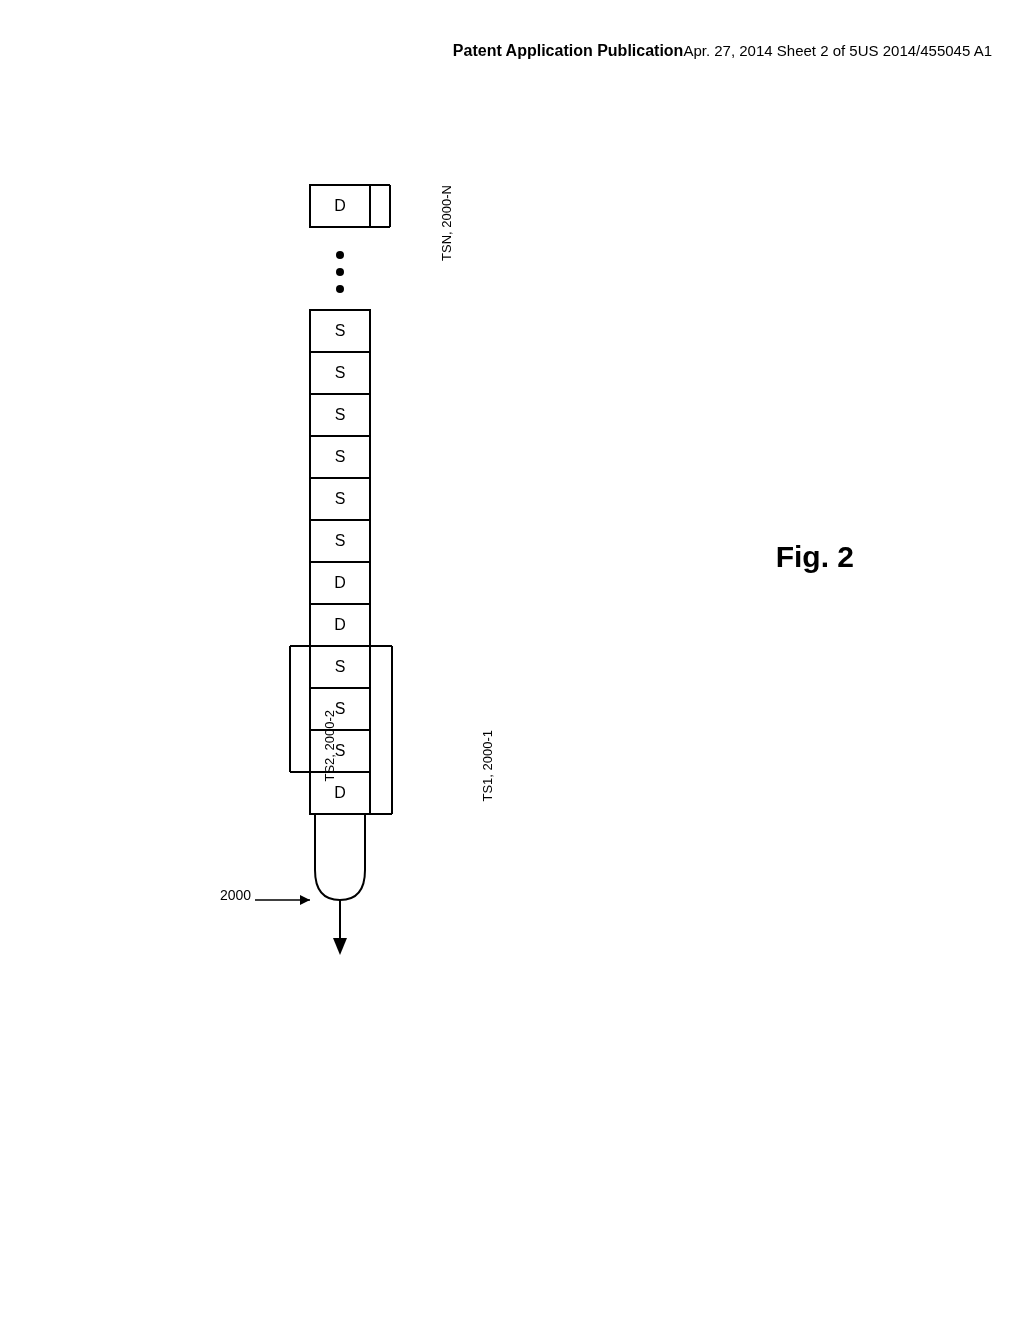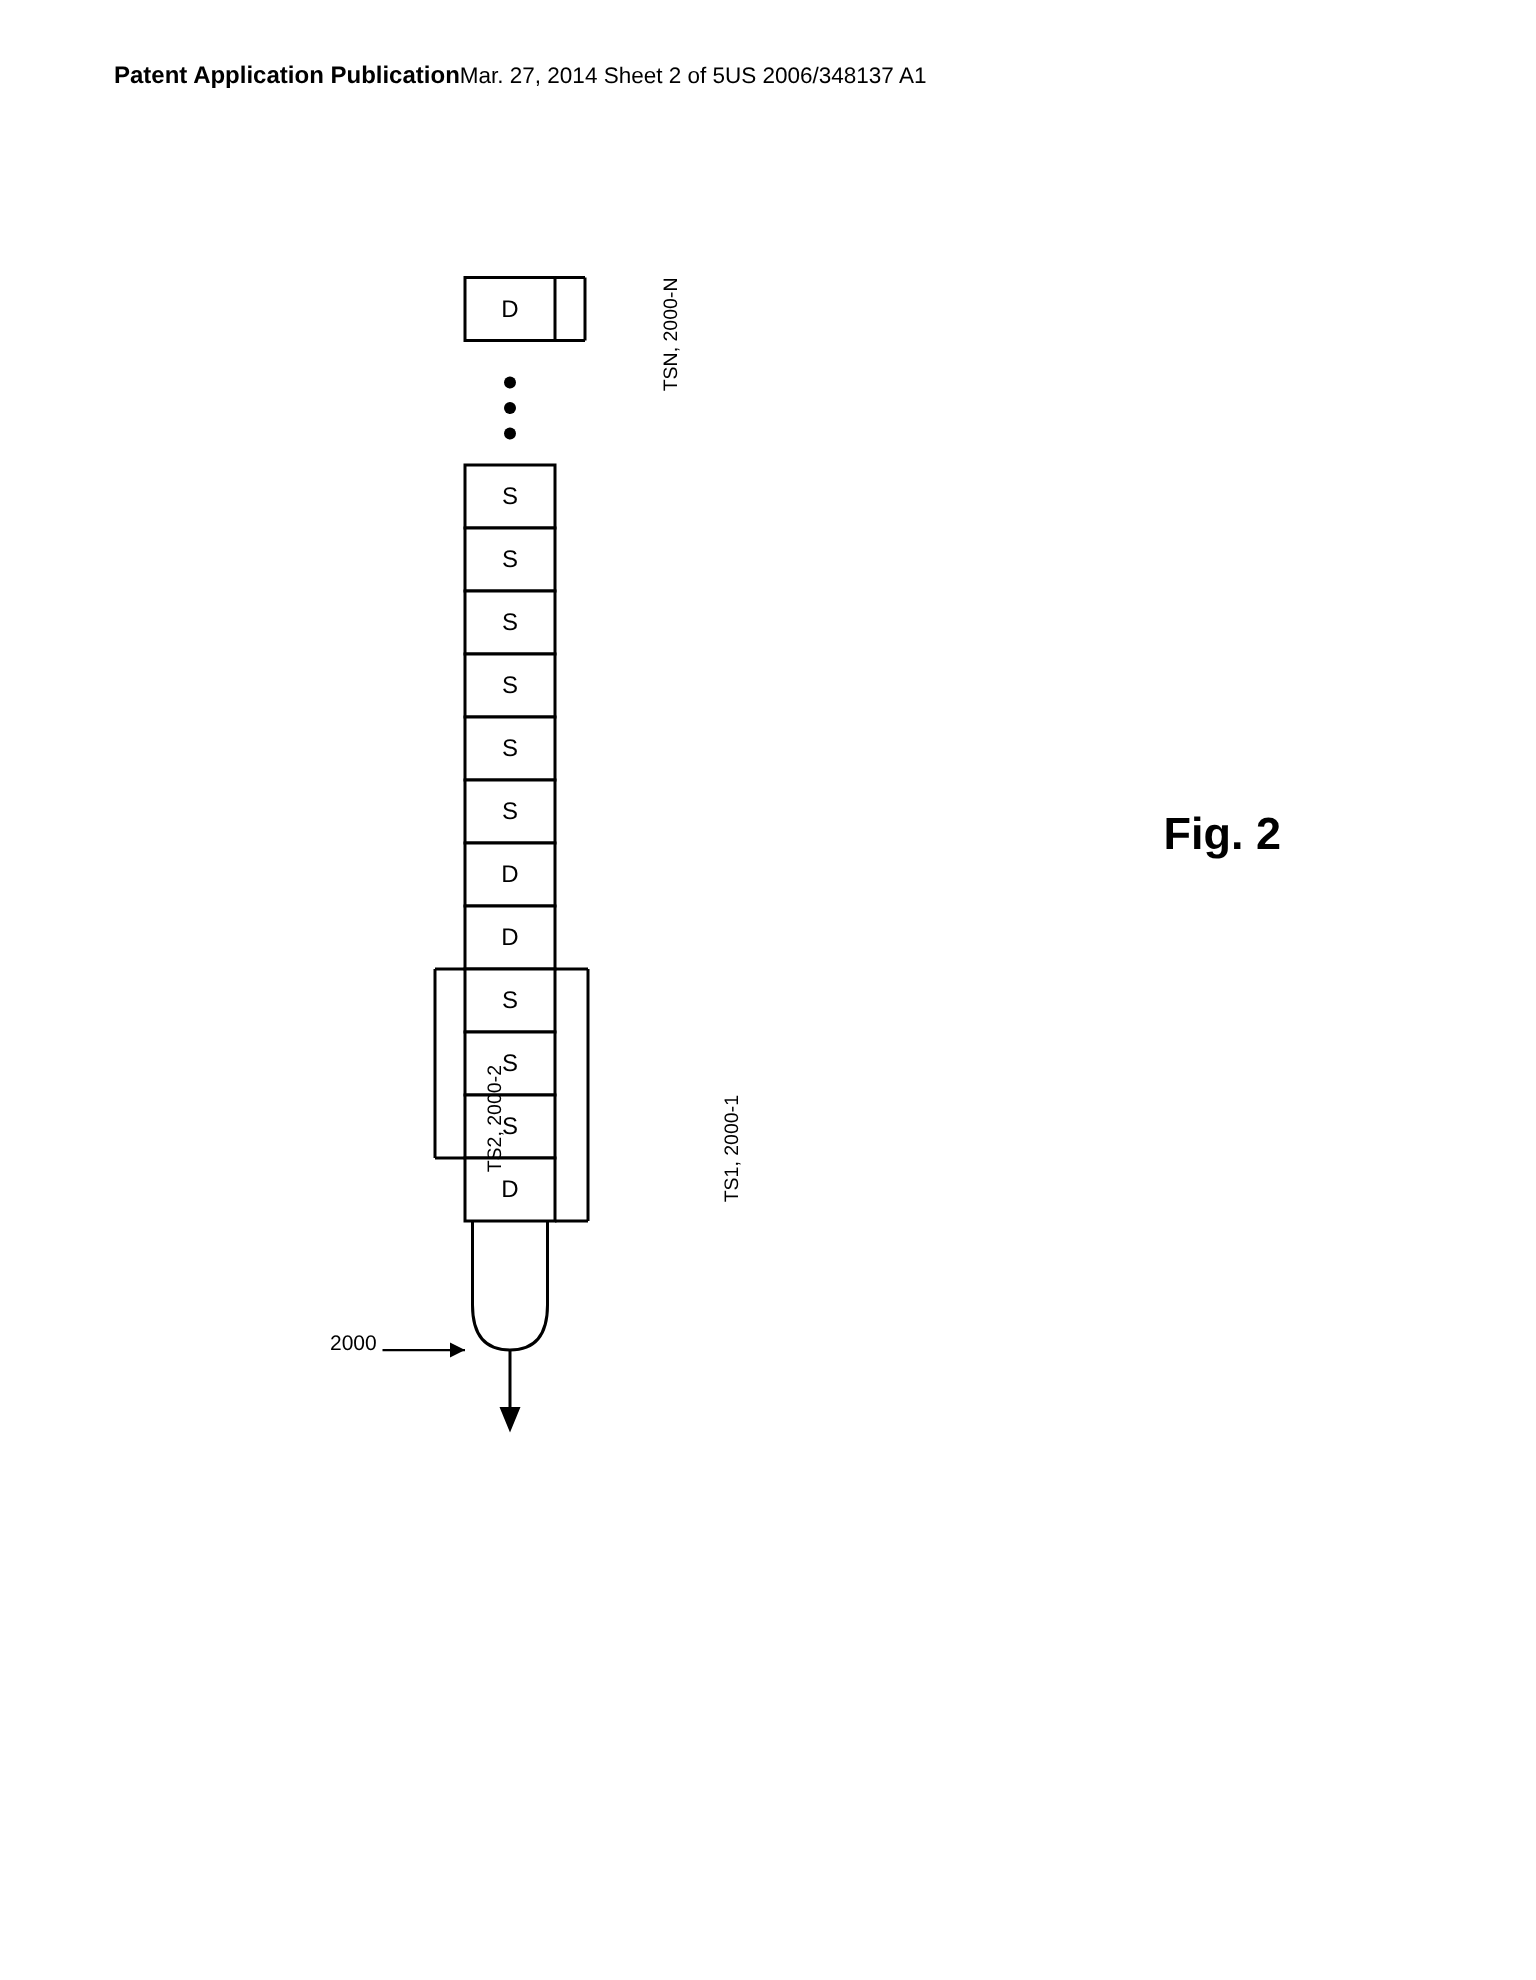--- a/index.html
+++ b/index.html
@@ -7,23 +7,23 @@
       width: 1024px;
       height: 1320px;
       background: #fff;
       font-family: Arial, Helvetica, sans-serif;
       position: relative;
       overflow: hidden;
     }
 
     .header {
       display: flex;
-      justify-content: flex-start;
+      justify-content: flex-end;
       align-items: flex-start;
-      padding: 40px 48px 20px 60px;
+      padding: 40px 32px 20px 60px;
       font-size: 15px;
       color: #000;
       margin-left: 16px;
     }
 
     .header-left {
       font-weight: bold;
       font-size: 16px;
       line-height: 1.4;
     }
@@ -60,24 +60,24 @@
     }
   </style>
 </head>
 <body>
 
 <div class="header">
   <div class="header-left">
     <span>Patent Application Publication</span>
   </div>
   <div class="header-center">
-    <span>Mar. 27, 2014  Sheet 2 of 5</span>
+    <span>Apr. 27, 2014  Sheet 2 of 5</span>
   </div>
   <div class="header-right">
-    <span>US 2006/348137 A1</span>
+    <span>US 2014/455045 A1</span>
   </div>
 </div>
 
 <svg class="diagram-svg" xmlns="http://www.w3.org/2000/svg">
 
   <rect x="310" y="185" width="60" height="42" fill="white" stroke="black" stroke-width="2"></rect>
   <text x="340" y="211" text-anchor="middle" font-size="16" font-family="Arial">D</text>
 
   <line x1="370" y1="185" x2="390" y2="185" stroke="black" stroke-width="2"></line>
   <line x1="390" y1="185" x2="390" y2="227" stroke="black" stroke-width="2"></line>

